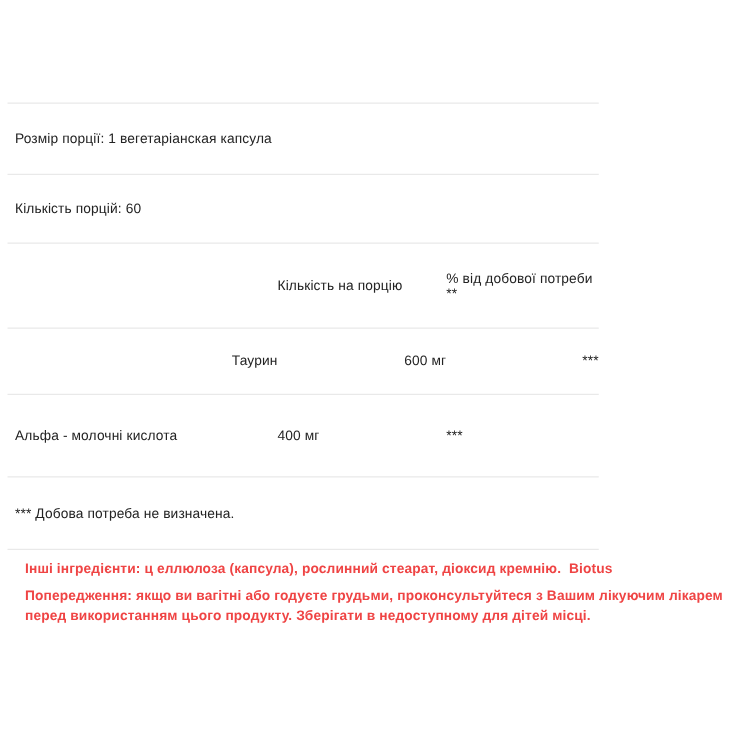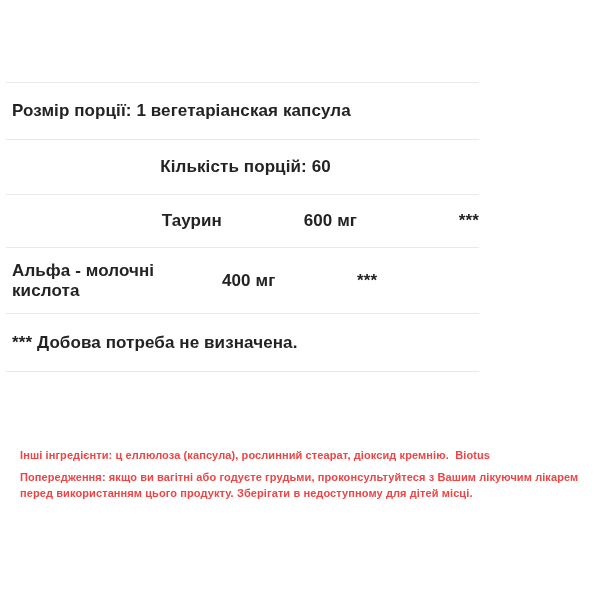--- a/index.html
+++ b/index.html
@@ -18,27 +18,27 @@
     left: 6px; top: 82px;
     width: 473px;
     border-top: 1px solid #e9e9e9;
     color: #232323;
   }
   .row {
     display: flex;
     align-items: center;
     border-bottom: 1px solid #e9e9e9;
     padding-left: 6px;
-    font-size: 17px;
-    font-weight: 700;
+    font-size: 11px;
+    font-weight: 400;
     letter-spacing: 0.1px;
   }
   .row-grid { display: grid; grid-template-columns: 210px 135px 1fr; align-items: center; }
   .h57 { height: 57px; }
-  .h55 { height: 55px; justify-content: center; }
+  .h55 { height: 55px; }
   .h68 { height: 68px; }
   .h53 { height: 53px; text-align: right; }
   .h66 { height: 66px; }
   .h58 { height: 58px; }
   .footer {
     position: absolute;
     left: 20px; top: 439px;
     width: 584px;
     padding-top: 9px;
     color: #ef4444;
@@ -60,20 +60,25 @@
   <div class="facts-table">
 
     <div class="row h57">
       <span>Розмір порції: 1 вегетаріанская капсула</span>
     </div>
 
     <div class="row h55">
       <span>Кількість порцій: 60</span>
     </div>
 
+    <div class="row row-grid h68">
+      <span></span>
+      <span>Кількість на порцію</span>
+      <span>% від добової потреби **</span>
+    </div>
 
     <div class="row row-grid h53">
       <span>Таурин</span>
       <span>600 мг</span>
       <span>***</span>
     </div>
 
     <div class="row row-grid h66">
       <span>Альфа - молочні кислота</span>
       <span>400 мг</span>

